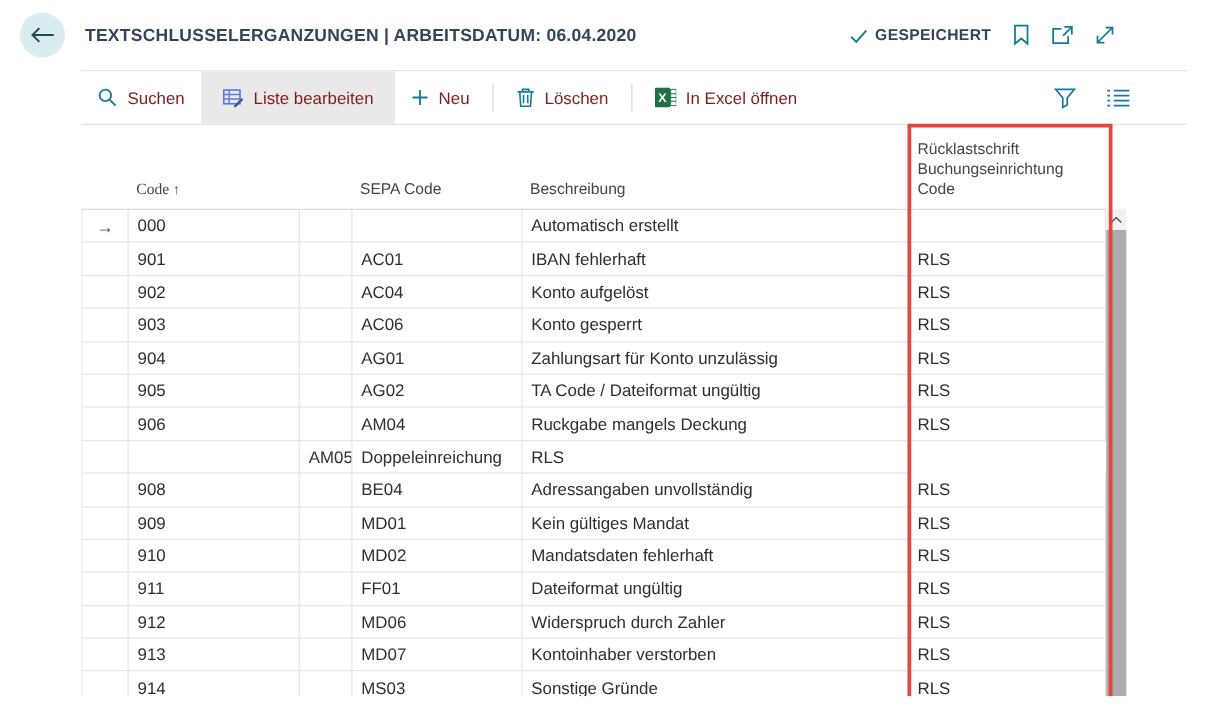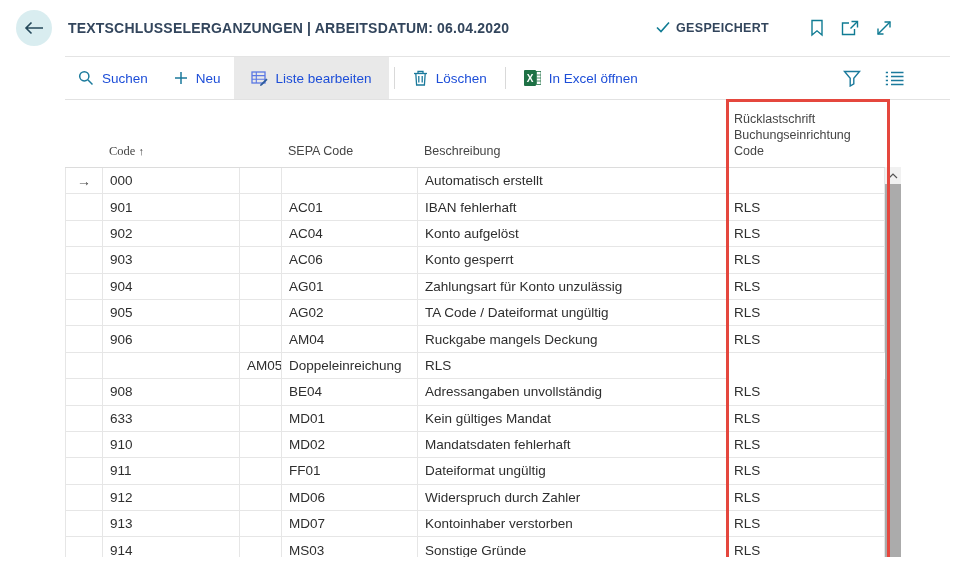--- a/index.html
+++ b/index.html
@@ -7,27 +7,27 @@
   body { font-family:"Liberation Sans", sans-serif; }
   .screen { position:relative; width:968px; height:557px; background:#fff; overflow:hidden; }
 
   
   .app-header { position:absolute; left:0; top:0; width:100%; height:55px; background:#fff; }
   .back-btn { position:absolute; left:16px; top:10px; width:36px; height:36px; border-radius:50%;
               background:#d9edf0; display:flex; align-items:center; justify-content:center; cursor:pointer; }
   .page-title { position:absolute; left:68px; top:0; height:55px; display:flex; align-items:center;
                 font-size:14px; font-weight:700; color:var(--title,#32455c); letter-spacing:.2px; }
   .header-right { position:absolute; right:76px; top:0; height:55px; display:flex; align-items:center; gap:17px; }
-  .saved { display:flex; align-items:flex-start; gap:6px; font-size:12.5px; font-weight:700;
-           color:var(--title,#32455c); letter-spacing:.3px; margin-right:24px; }
+  .saved { display:flex; align-items:flex-end; gap:6px; font-size:12.5px; font-weight:700;
+           color:var(--title,#32455c); letter-spacing:.3px; }
   .icon-btn { display:flex; align-items:center; justify-content:center; cursor:pointer; }
 
   
   .toolbar { position:absolute; left:65px; top:56px; width:885px; height:44px; display:flex; align-items:center;
-             border-top:1px solid #e4e4e4; border-bottom:1px solid #e2e2e2; font-size:13.5px; color:#1d4ed8; }
+             border-top:1px solid #e4e4e4; border-bottom:1px solid #e2e2e2; font-size:13.5px; color:#7f1d1d; }
   .tb-btn { display:flex; align-items:center; gap:8px; padding:0 13px; height:100%; cursor:pointer; white-space:nowrap; }
   .tb-btn.active { background:#e9e9e9; padding:0 17px; }
   .tb-sep { width:1px; height:22px; background:#d9d9d9; margin:0 5px; }
   .toolbar-right { margin-left:auto; display:flex; align-items:center; gap:24px; padding-right:46px; }
 
   
   .col-header { position:absolute; font-size:12.5px; color:#454545; cursor:pointer; }
   .ch-code { left:109px; top:144px;font-family:Liberation Serif, serif; }
   .ch-sepa { left:288px; top:144px; }
   .ch-desc { left:424px; top:144px; }
@@ -101,37 +101,37 @@
   <div class="toolbar">
     <div class="tb-btn">
       <span>
         <svg width="16" height="16" viewBox="0 0 16 16" fill="none" stroke="#1b7a9c" stroke-width="1.5">
           <circle cx="6.3" cy="6.3" r="4.6"></circle>
           <path d="M9.8 9.8 L14.5 14.5"></path>
         </svg>
       </span>
       <span>Suchen</span>
     </div>
-    <div class="tb-btn">
-      <span>
-        <svg width="14" height="14" viewBox="0 0 14 14" fill="none" stroke="#1b7a9c" stroke-width="1.5">
-          <path d="M7 1 V13 M1 7 H13"></path>
-        </svg>
-      </span>
-      <span>Neu</span>
-    </div>
     <div class="tb-btn active">
       <span>
         <svg width="17" height="16" viewBox="0 0 17 16" fill="none">
           <rect x="1" y="2" width="13" height="11" stroke="#5b78e3" stroke-width="1.3"></rect>
           <path d="M1 5.6 H14 M1 9.2 H14 M5.3 2 V13" stroke="#5b78e3" stroke-width="1.1"></path>
           <path d="M9.5 14.2 L15.3 8.4 L16.6 9.7 L10.8 15.5 L9 16 Z" fill="#2c5c9c"></path>
         </svg>
       </span>
       <span>Liste bearbeiten</span>
+    </div>
+    <div class="tb-btn">
+      <span>
+        <svg width="14" height="14" viewBox="0 0 14 14" fill="none" stroke="#1b7a9c" stroke-width="1.5">
+          <path d="M7 1 V13 M1 7 H13"></path>
+        </svg>
+      </span>
+      <span>Neu</span>
     </div>
     <div class="tb-sep"></div>
     <div class="tb-btn">
       <span>
         <svg width="15" height="16" viewBox="0 0 15 16" fill="none" stroke="#1b7a9c" stroke-width="1.3">
           <path d="M1 3.5 H14"></path>
           <path d="M5 3.5 V1.5 H10 V3.5"></path>
           <path d="M2.8 3.5 L3.6 15 H11.4 L12.2 3.5"></path>
           <path d="M5.8 6 V12.5 M9.2 6 V12.5"></path>
         </svg>
@@ -270,21 +270,21 @@
       <div></div>
       <div>BE04</div>
       <div>Adressangaben unvollständig</div>
       <div>RLS</div>
     </div>
 
     <div class="grid-row">
       <div class="sel">
           <span></span>
         </div>
-      <div>633</div>
+      <div>909</div>
       <div></div>
       <div>MD01</div>
       <div>Kein gültiges Mandat</div>
       <div>RLS</div>
     </div>
 
     <div class="grid-row">
       <div class="sel">
           <span></span>
         </div>

